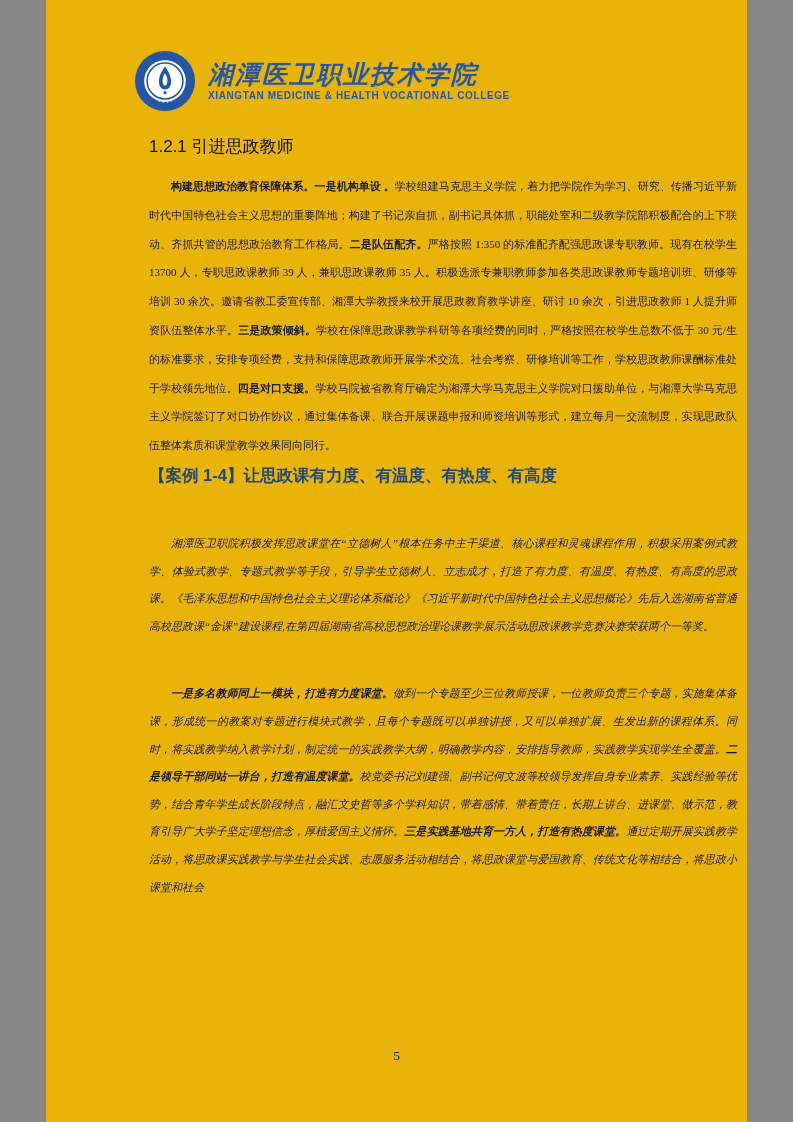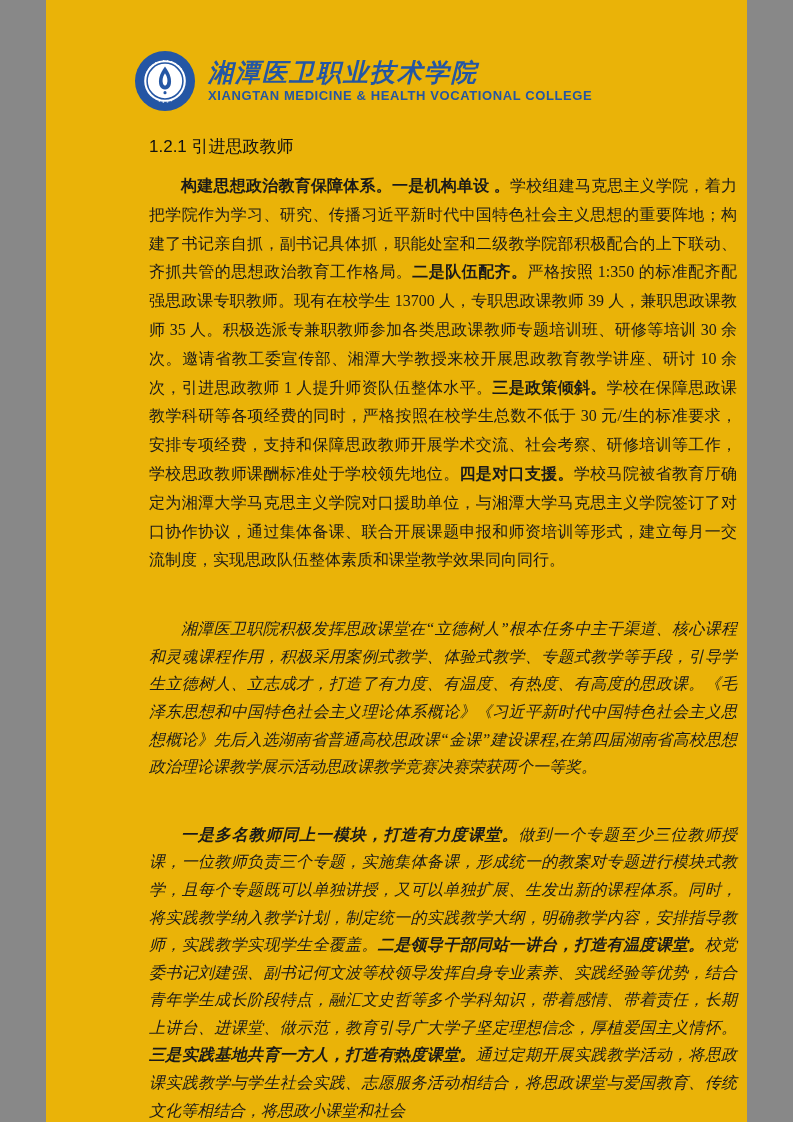--- a/index.html
+++ b/index.html
@@ -38,21 +38,21 @@
     font-style: italic;
     font-weight: bold;
     font-size: 25px;
     line-height: 28px;
     letter-spacing: 2px;
     color: #2456a4;
   }
   .brand-en {
     font-family: "Liberation Sans", sans-serif;
     font-weight: bold;
-    font-size: 13px;
+    font-size: 10px;
     letter-spacing: 0.6px;
     color: #2456a4;
     margin-top: 1px;
   }
   
   .content {
     position: absolute;
     top: 108px;
     left: 103px;
     width: 588px;
@@ -68,21 +68,21 @@
     font-family: "Liberation Sans", sans-serif;
     font-weight: normal;
     font-size: 17px;
     margin: 27px 0 0 0;
     color: #111;
   }
   .paras {
     margin-top: 14px;
   }
   .para {
-    font-size: 16px;
+    font-size: 11px;
     line-height: 28.8px;
     text-align: justify;
     text-justify: inter-character;
     margin: 0;
   }
   .para.body {
     text-indent: 2em;
   }
   .para .bold {
     font-weight: bold;
@@ -134,20 +134,21 @@
     <div class="brand">
       <div class="brand-zh">湘潭医卫职业技术学院</div>
       <div class="brand-en">XIANGTAN MEDICINE &amp; HEALTH VOCATIONAL COLLEGE</div>
     </div>
   </div>
 
   <div class="content">
     <h2 class="subsec">1.2.1 引进思政教师</h2>
     <div class="paras">
         <div class="para body"><span class="bold">构建思想政治教育保障体系。一是机构单设 。</span><span>学校组建马克思主义学院，着力把学院作为学习、研究、传播习近平新时代中国特色社会主义思想的重要阵地；构建了书记亲自抓，副书记具体抓，职能处室和二级教学院部积极配合的上下联动、齐抓共管的思想政治教育工作格局。</span><span class="bold">二是队伍配齐。</span><span>严格按照 1:350 的标准配齐配强思政课专职教师。现有在校学生 13700 人，专职思政课教师 39 人，兼职思政课教师 35 人。积极选派专兼职教师参加各类思政课教师专题培训班、研修等培训 30 余次。邀请省教工委宣传部、湘潭大学教授来校开展思政教育教学讲座、研讨 10 余次，引进思政教师 1 人提升师资队伍整体水平。</span><span class="bold">三是政策倾斜。</span><span>学校在保障思政课教学科研等各项经费的同时，严格按照在校学生总数不低于 30 元/生的标准要求，安排专项经费，支持和保障思政教师开展学术交流、社会考察、研修培训等工作，学校思政教师课酬标准处于学校领先地位。</span><span class="bold">四是对口支援。</span><span>学校马院被省教育厅确定为湘潭大学马克思主义学院对口援助单位，与湘潭大学马克思主义学院签订了对口协作协议，通过集体备课、联合开展课题申报和师资培训等形式，建立每月一交流制度，实现思政队伍整体素质和课堂教学效果同向同行。</span></div>
+        <div class="para case-heading"><span class="bold">【案例 1-4】让思政课有力度、有温度、有热度、有高度</span></div>
         <div class="para case-body"><span>湘潭医卫职院积极发挥思政课堂在“立德树人”根本任务中主干渠道、核心课程和灵魂课程作用，积极采用案例式教学、体验式教学、专题式教学等手段，引导学生立德树人、立志成才，打造了有力度、有温度、有热度、有高度的思政课。《毛泽东思想和中国特色社会主义理论体系概论》《习近平新时代中国特色社会主义思想概论》先后入选湖南省普通高校思政课“金课”建设课程,在第四届湖南省高校思想政治理论课教学展示活动思政课教学竞赛决赛荣获两个一等奖。</span></div>
         <div class="para case-body"><span class="bold">一是多名教师同上一模块，打造有力度课堂。</span><span>做到一个专题至少三位教师授课，一位教师负责三个专题，实施集体备课，形成统一的教案对专题进行模块式教学，且每个专题既可以单独讲授，又可以单独扩展、生发出新的课程体系。同时，将实践教学纳入教学计划，制定统一的实践教学大纲，明确教学内容，安排指导教师，实践教学实现学生全覆盖。</span><span class="bold">二是领导干部同站一讲台，打造有温度课堂。</span><span>校党委书记刘建强、副书记何文波等校领导发挥自身专业素养、实践经验等优势，结合青年学生成长阶段特点，融汇文史哲等多个学科知识，带着感情、带着责任，长期上讲台、进课堂、做示范，教育引导广大学子坚定理想信念，厚植爱国主义情怀。</span><span class="bold">三是实践基地共育一方人，打造有热度课堂。</span><span>通过定期开展实践教学活动，将思政课实践教学与学生社会实践、志愿服务活动相结合，将思政课堂与爱国教育、传统文化等相结合，将思政小课堂和社会</span></div>
       </div>
   </div>
 
   <div class="footer">
     <span>5</span>
   </div>
 
 </div>

